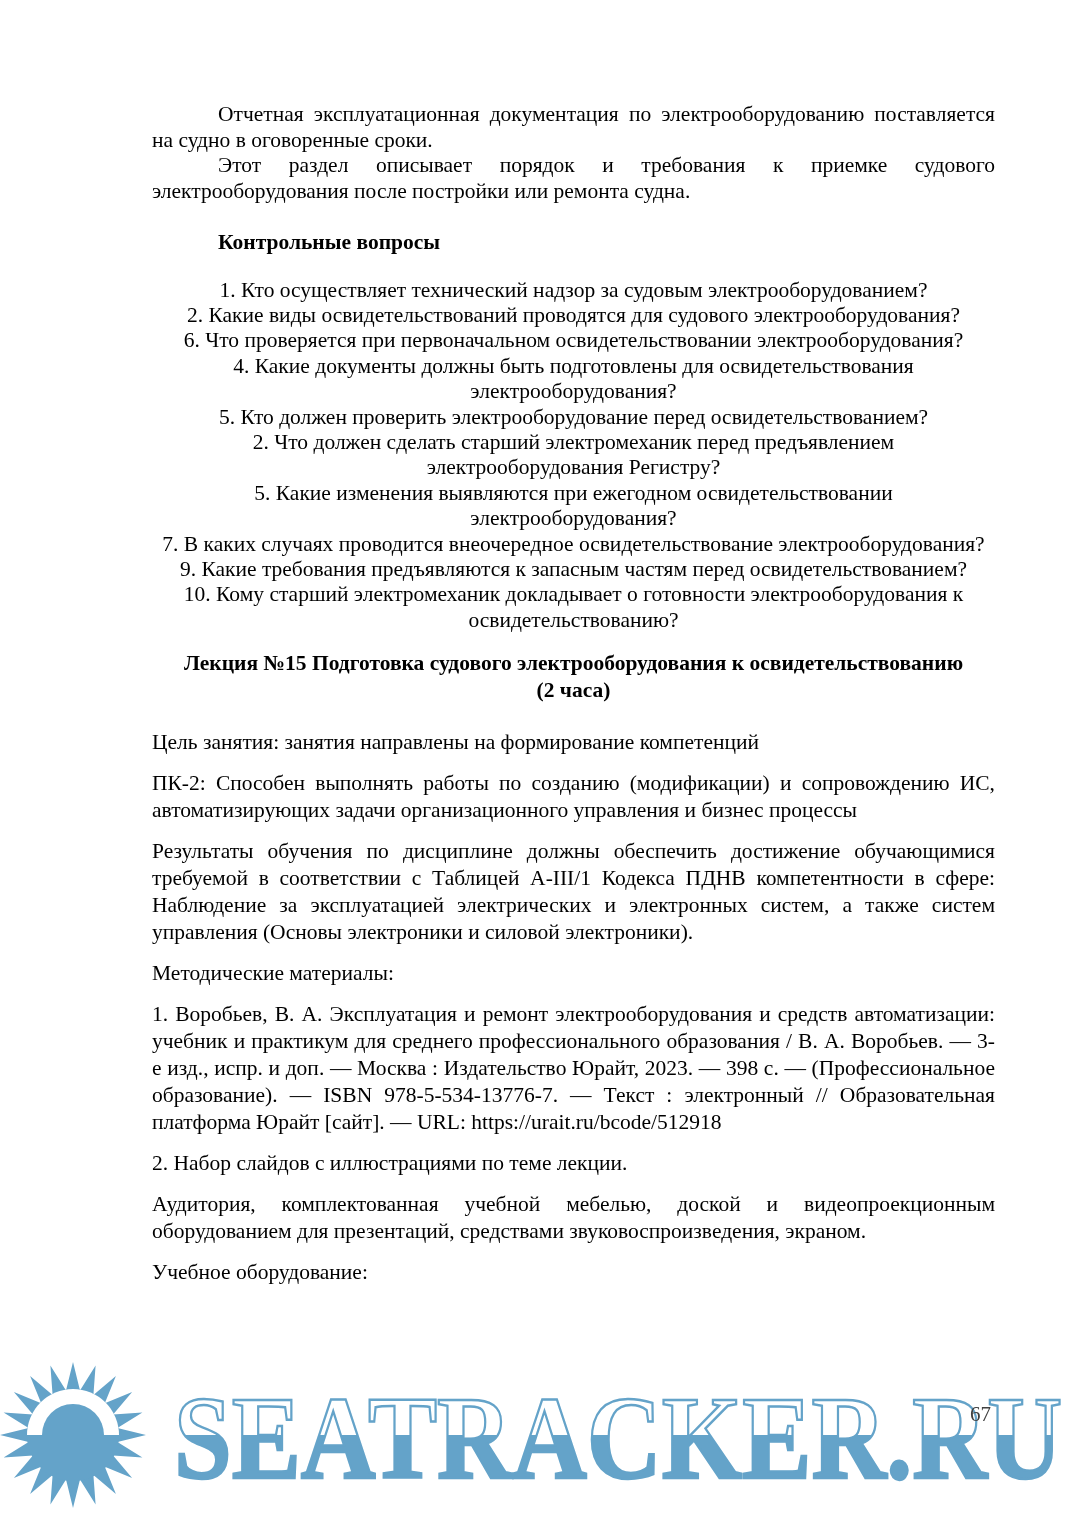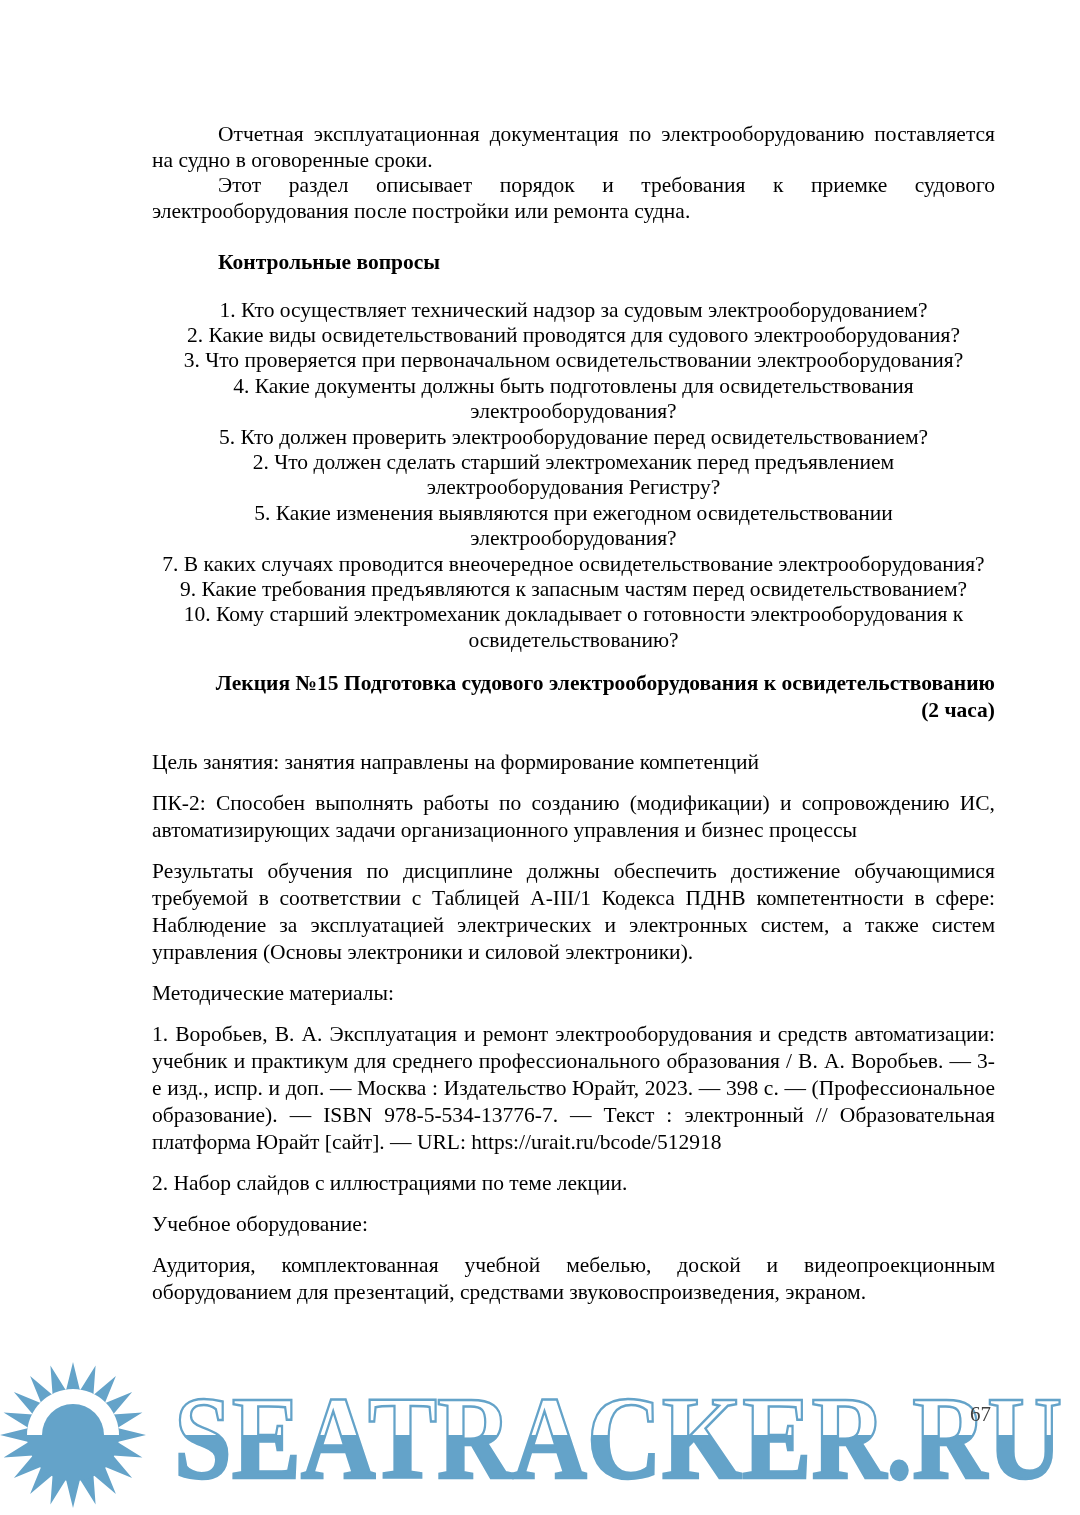--- a/index.html
+++ b/index.html
@@ -11,42 +11,41 @@
     font-family: "Liberation Serif", serif;
     font-size: 21.5px;
     color: #000000;
     overflow: hidden;
   }
   .content {
     position: absolute;
     left: 152px;
     top: 102px;
     width: 843px;
-    margin-top: 20px;
   }
   .content p, .content div { margin: 0; }
   .p-indent {
     text-indent: 66px;
     text-align: justify;
     line-height: 25.5px;
   }
   .h-q {
     font-weight: bold;
     margin-left: 66px !important;
     margin-top: 26px !important;
     line-height: 25.5px;
   }
   .q-list {
     margin-top: 22px !important;
     line-height: 25.4px;
     text-align: center;
   }
   .lecture-title {
     margin-top: 17px !important;
-    text-align: right;
+    text-align: center;
     font-weight: bold;
     line-height: 27px;
   }
   .para {
     margin-top: 14px !important;
     line-height: 27px;
     text-align: justify;
   }
   .para.first-after-title { margin-top: 25px !important; }
   .para.bold { font-weight: normal; }
@@ -80,21 +79,21 @@
   <div class="content">
 
     <p class="p-indent">Отчетная эксплуатационная документация по электрооборудованию поставляется на судно в оговоренные сроки.</p>
     <p class="p-indent">Этот раздел описывает порядок и требования к приемке судового электрооборудования после постройки или ремонта судна.</p>
 
     <p class="h-q">Контрольные вопросы</p>
 
     <div class="q-list">
       <div>1. Кто осуществляет технический надзор за судовым электрооборудованием?</div>
       <div>2. Какие виды освидетельствований проводятся для судового электрооборудования?</div>
-      <div>3. Что проверяется при первоначальном освидетельствовании электрооборудования?</div>
+      <div>6. Что проверяется при первоначальном освидетельствовании электрооборудования?</div>
       <div>4. Какие документы должны быть подготовлены для освидетельствования электрооборудования?</div>
       <div>5. Кто должен проверить электрооборудование перед освидетельствованием?</div>
       <div>2. Что должен сделать старший электромеханик перед предъявлением электрооборудования Регистру?</div>
       <div>5. Какие изменения выявляются при ежегодном освидетельствовании электрооборудования?</div>
       <div>7. В каких случаях проводится внеочередное освидетельствование электрооборудования?</div>
       <div>9. Какие требования предъявляются к запасным частям перед освидетельствованием?</div>
       <div>10. Кому старший электромеханик докладывает о готовности электрооборудования к освидетельствованию?</div>
     </div>
 
     <div class="lecture-title">
@@ -103,22 +102,22 @@
     </div>
 
     <p class="para first-after-title">Цель занятия: занятия направлены на формирование компетенций</p>
     <p class="para">ПК-2: Способен выполнять работы по созданию (модификации) и сопровождению ИС, автоматизирующих задачи организационного управления и бизнес процессы</p>
     <p class="para">Результаты обучения по дисциплине должны обеспечить достижение обучающимися требуемой в соответствии с Таблицей А-III/1 Кодекса ПДНВ компетентности в сфере: Наблюдение за эксплуатацией электрических и электронных систем, а также систем управления (Основы электроники и силовой электроники).</p>
 
     <p class="para bold">Методические материалы:</p>
     <p class="para">1. Воробьев, В. А. Эксплуатация и ремонт электрооборудования и средств автоматизации: учебник и практикум для среднего профессионального образования / В. А. Воробьев. — 3-е изд., испр. и доп. — Москва : Издательство Юрайт, 2023. — 398 с. — (Профессиональное образование). — ISBN 978-5-534-13776-7. — Текст : электронный // Образовательная платформа Юрайт [сайт]. — URL: https://urait.ru/bcode/512918</p>
     <p class="para">2. Набор слайдов с иллюстрациями по теме лекции.</p>
 
+    <p class="para">Аудитория, комплектованная учебной мебелью, доской и видеопроекционным оборудованием для презентаций, средствами звуковоспроизведения, экраном.</p>
     <p class="para bold">Учебное оборудование:</p>
-    <p class="para">Аудитория, комплектованная учебной мебелью, доской и видеопроекционным оборудованием для презентаций, средствами звуковоспроизведения, экраном.</p>
 
   </div>
 
   <div class="page-number">67</div>
 
   <svg class="watermark" viewBox="0 0 1080 175" width="1080" height="175" xmlns="http://www.w3.org/2000/svg">
     <defs>
       <linearGradient id="wmgrad" gradientUnits="userSpaceOnUse" x1="0" y1="52" x2="0" y2="138">
         <stop offset="0.5" stop-color="#ffffff"></stop>
         <stop offset="0.5" stop-color="#64a3c9"></stop>

